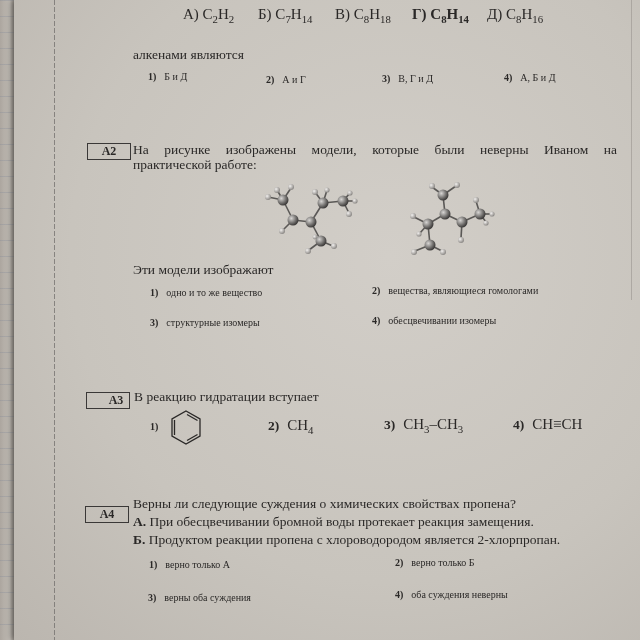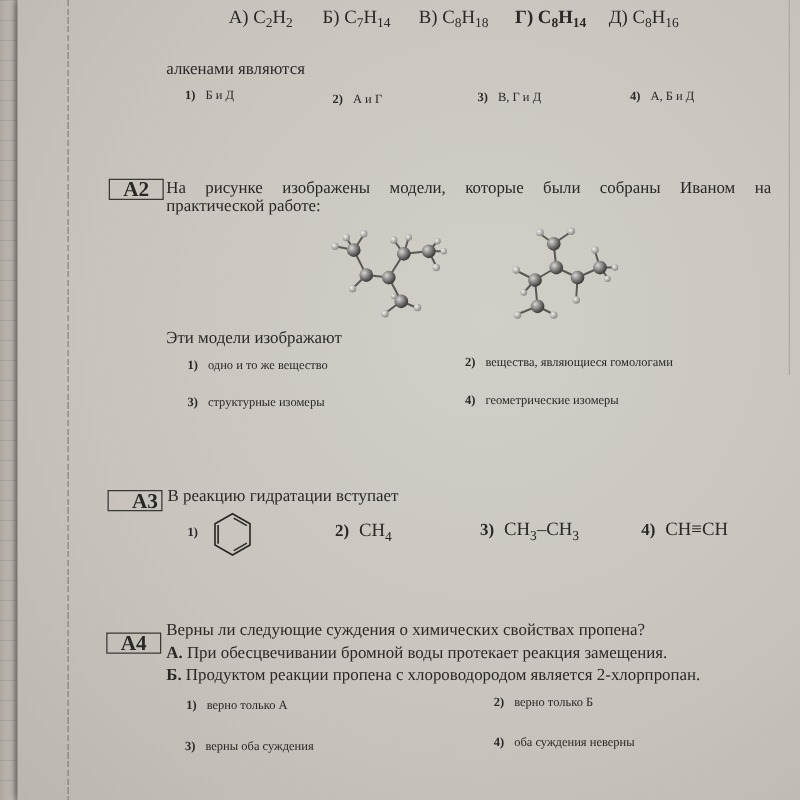--- a/index.html
+++ b/index.html
@@ -33,21 +33,21 @@
       background: #9a958f; opacity: 0.6;
     }
     .abs { position: absolute; white-space: nowrap; }
     .txt { font-size: 13.5px; }
     .opt { font-size: 10px; font-weight: normal; }
     .num { font-weight: bold; margin-right: 8px; }
     sub { font-size: 0.72em; vertical-align: -0.35em; line-height: 0; }
     .label-box {
       position: absolute; width: 44px; height: 17px;
       border: 1.3px solid #3a3837; box-sizing: border-box;
-      text-align: center; font-weight: bold; font-size: 17px; line-height: 15px;
+      text-align: center; font-weight: bold; font-size: 12px; line-height: 15px;
     }
     .formula { font-size: 15px; }
     .bold { font-weight: bold; }
     .justify-line { display: flex; justify-content: space-between; width: 484px; }
     svg { overflow: visible; }
   </style>
 </head>
 <body>
 
 <div class="notebook"></div>
@@ -81,21 +81,21 @@
 <div class="abs opt" style="left:504px; top:72px;"><span class="num">4)</span><span>А, Б и Д</span></div>
 
 <div class="label-box" style="left:87px; top:143px;">А2</div>
 <div class="abs txt justify-line" style="left:133px; top:142px;">
   <span>На</span>
   <span>рисунке</span>
   <span>изображены</span>
   <span>модели,</span>
   <span>которые</span>
   <span>были</span>
-  <span>собраны</span>
+  <span>неверны</span>
   <span>Иваном</span>
   <span>на</span>
 </div>
 <div class="abs txt" style="left:133px; top:157px;">практической работе:</div>
 
 <svg class="abs" style="left:255px; top:180px;" width="110" height="80">
   <defs>
     <radialGradient id="cball" cx="35%" cy="35%" r="65%">
       <stop offset="0%" stop-color="#d8d6d4"></stop>
         <stop offset="60%" stop-color="#7a7876"></stop>
@@ -186,21 +186,21 @@
     <circle cx="30" cy="65" r="5.5"></circle>
       <circle cx="62" cy="42" r="5.5"></circle>
       <circle cx="80" cy="34" r="5.5"></circle>
   </g>
 </svg>
 
 <div class="abs txt" style="left:133px; top:262px;">Эти модели изображают</div>
 <div class="abs opt" style="left:150px; top:287px;"><span class="num">1)</span><span>одно и то же вещество</span></div>
 <div class="abs opt" style="left:372px; top:285px;"><span class="num">2)</span><span>вещества, являющиеся гомологами</span></div>
 <div class="abs opt" style="left:150px; top:317px;"><span class="num">3)</span><span>структурные изомеры</span></div>
-<div class="abs opt" style="left:372px; top:315px;"><span class="num">4)</span><span>геометрические изомеры</span></div>
+<div class="abs opt" style="left:372px; top:315px;"><span class="num">4)</span><span>обесцвечивании изомеры</span></div>
 
 <div class="label-box" style="left:86px; top:392px;padding-left:16px;">А3</div>
 <div class="abs txt" style="left:134px; top:389px;">В реакцию гидратации вступает</div>
 
 <div class="abs opt" style="left:150px; top:421px;">
   <span class="num">1)</span>
 </div>
 <svg class="abs" style="left:168px; top:408px;" width="36" height="40">
   <g fill="none" stroke="#2a2827" stroke-width="1.3">
     <polygon points="18,3 32,11 32,28 18,36 4,28 4,11"></polygon>

